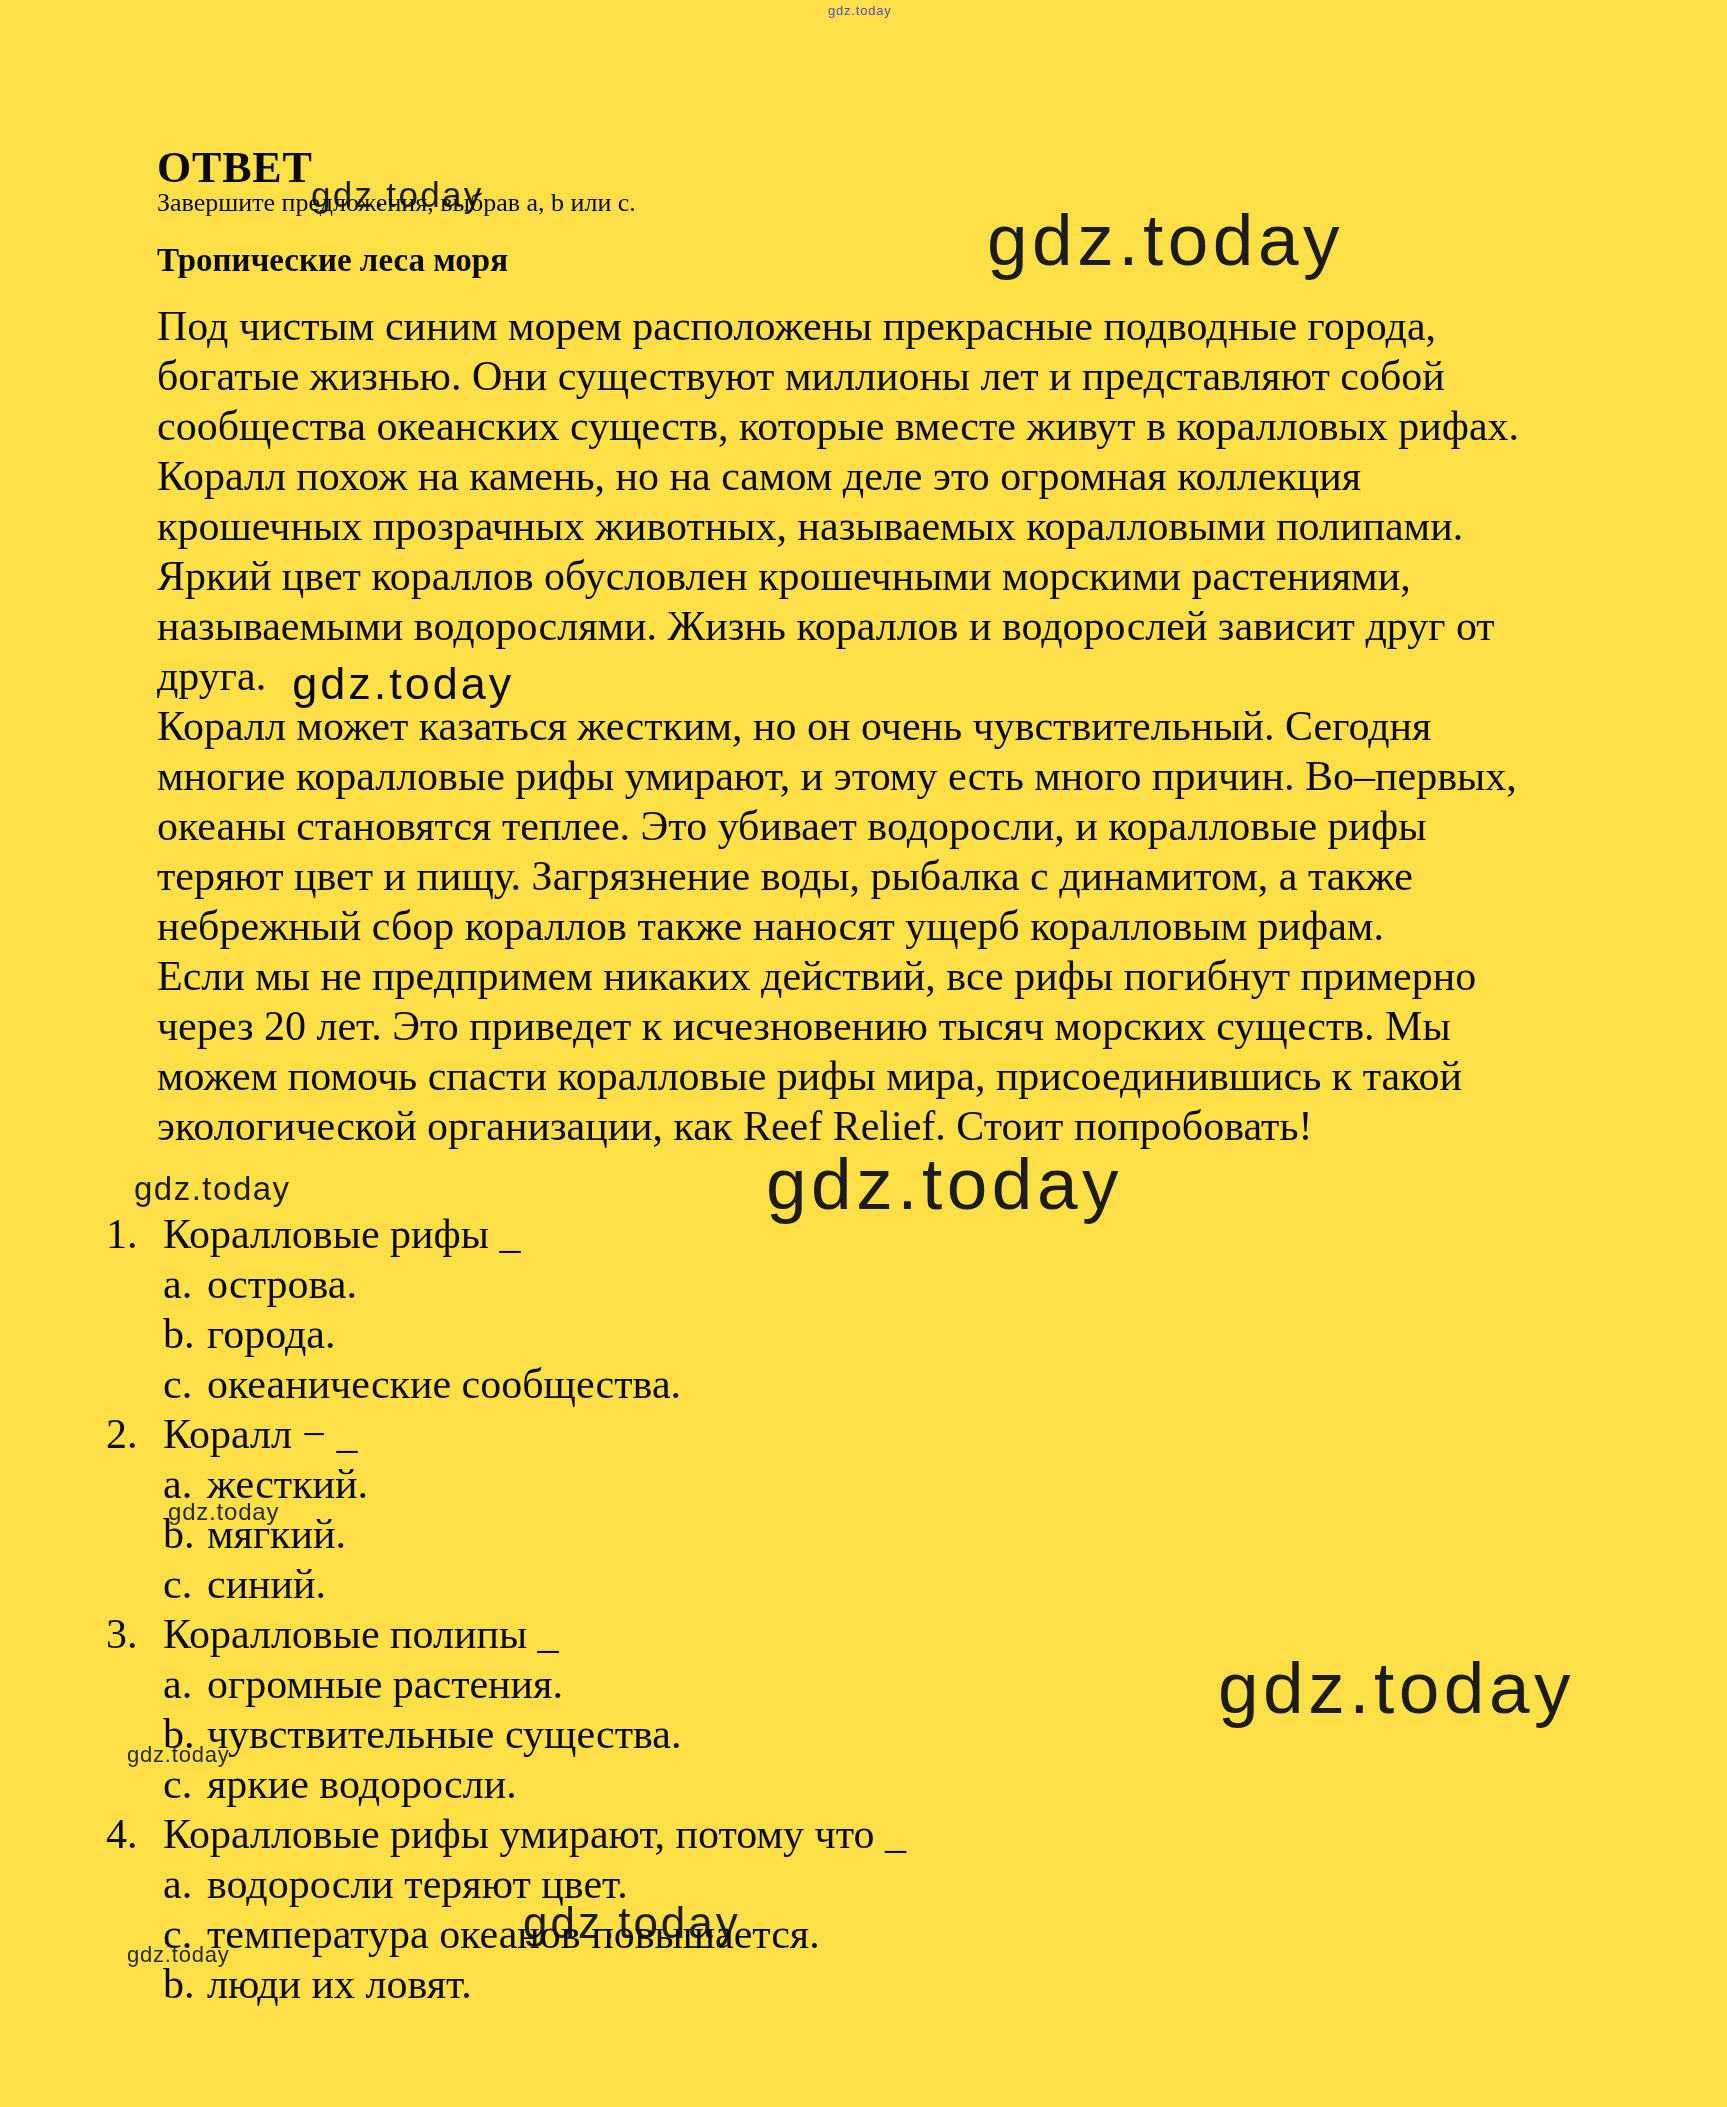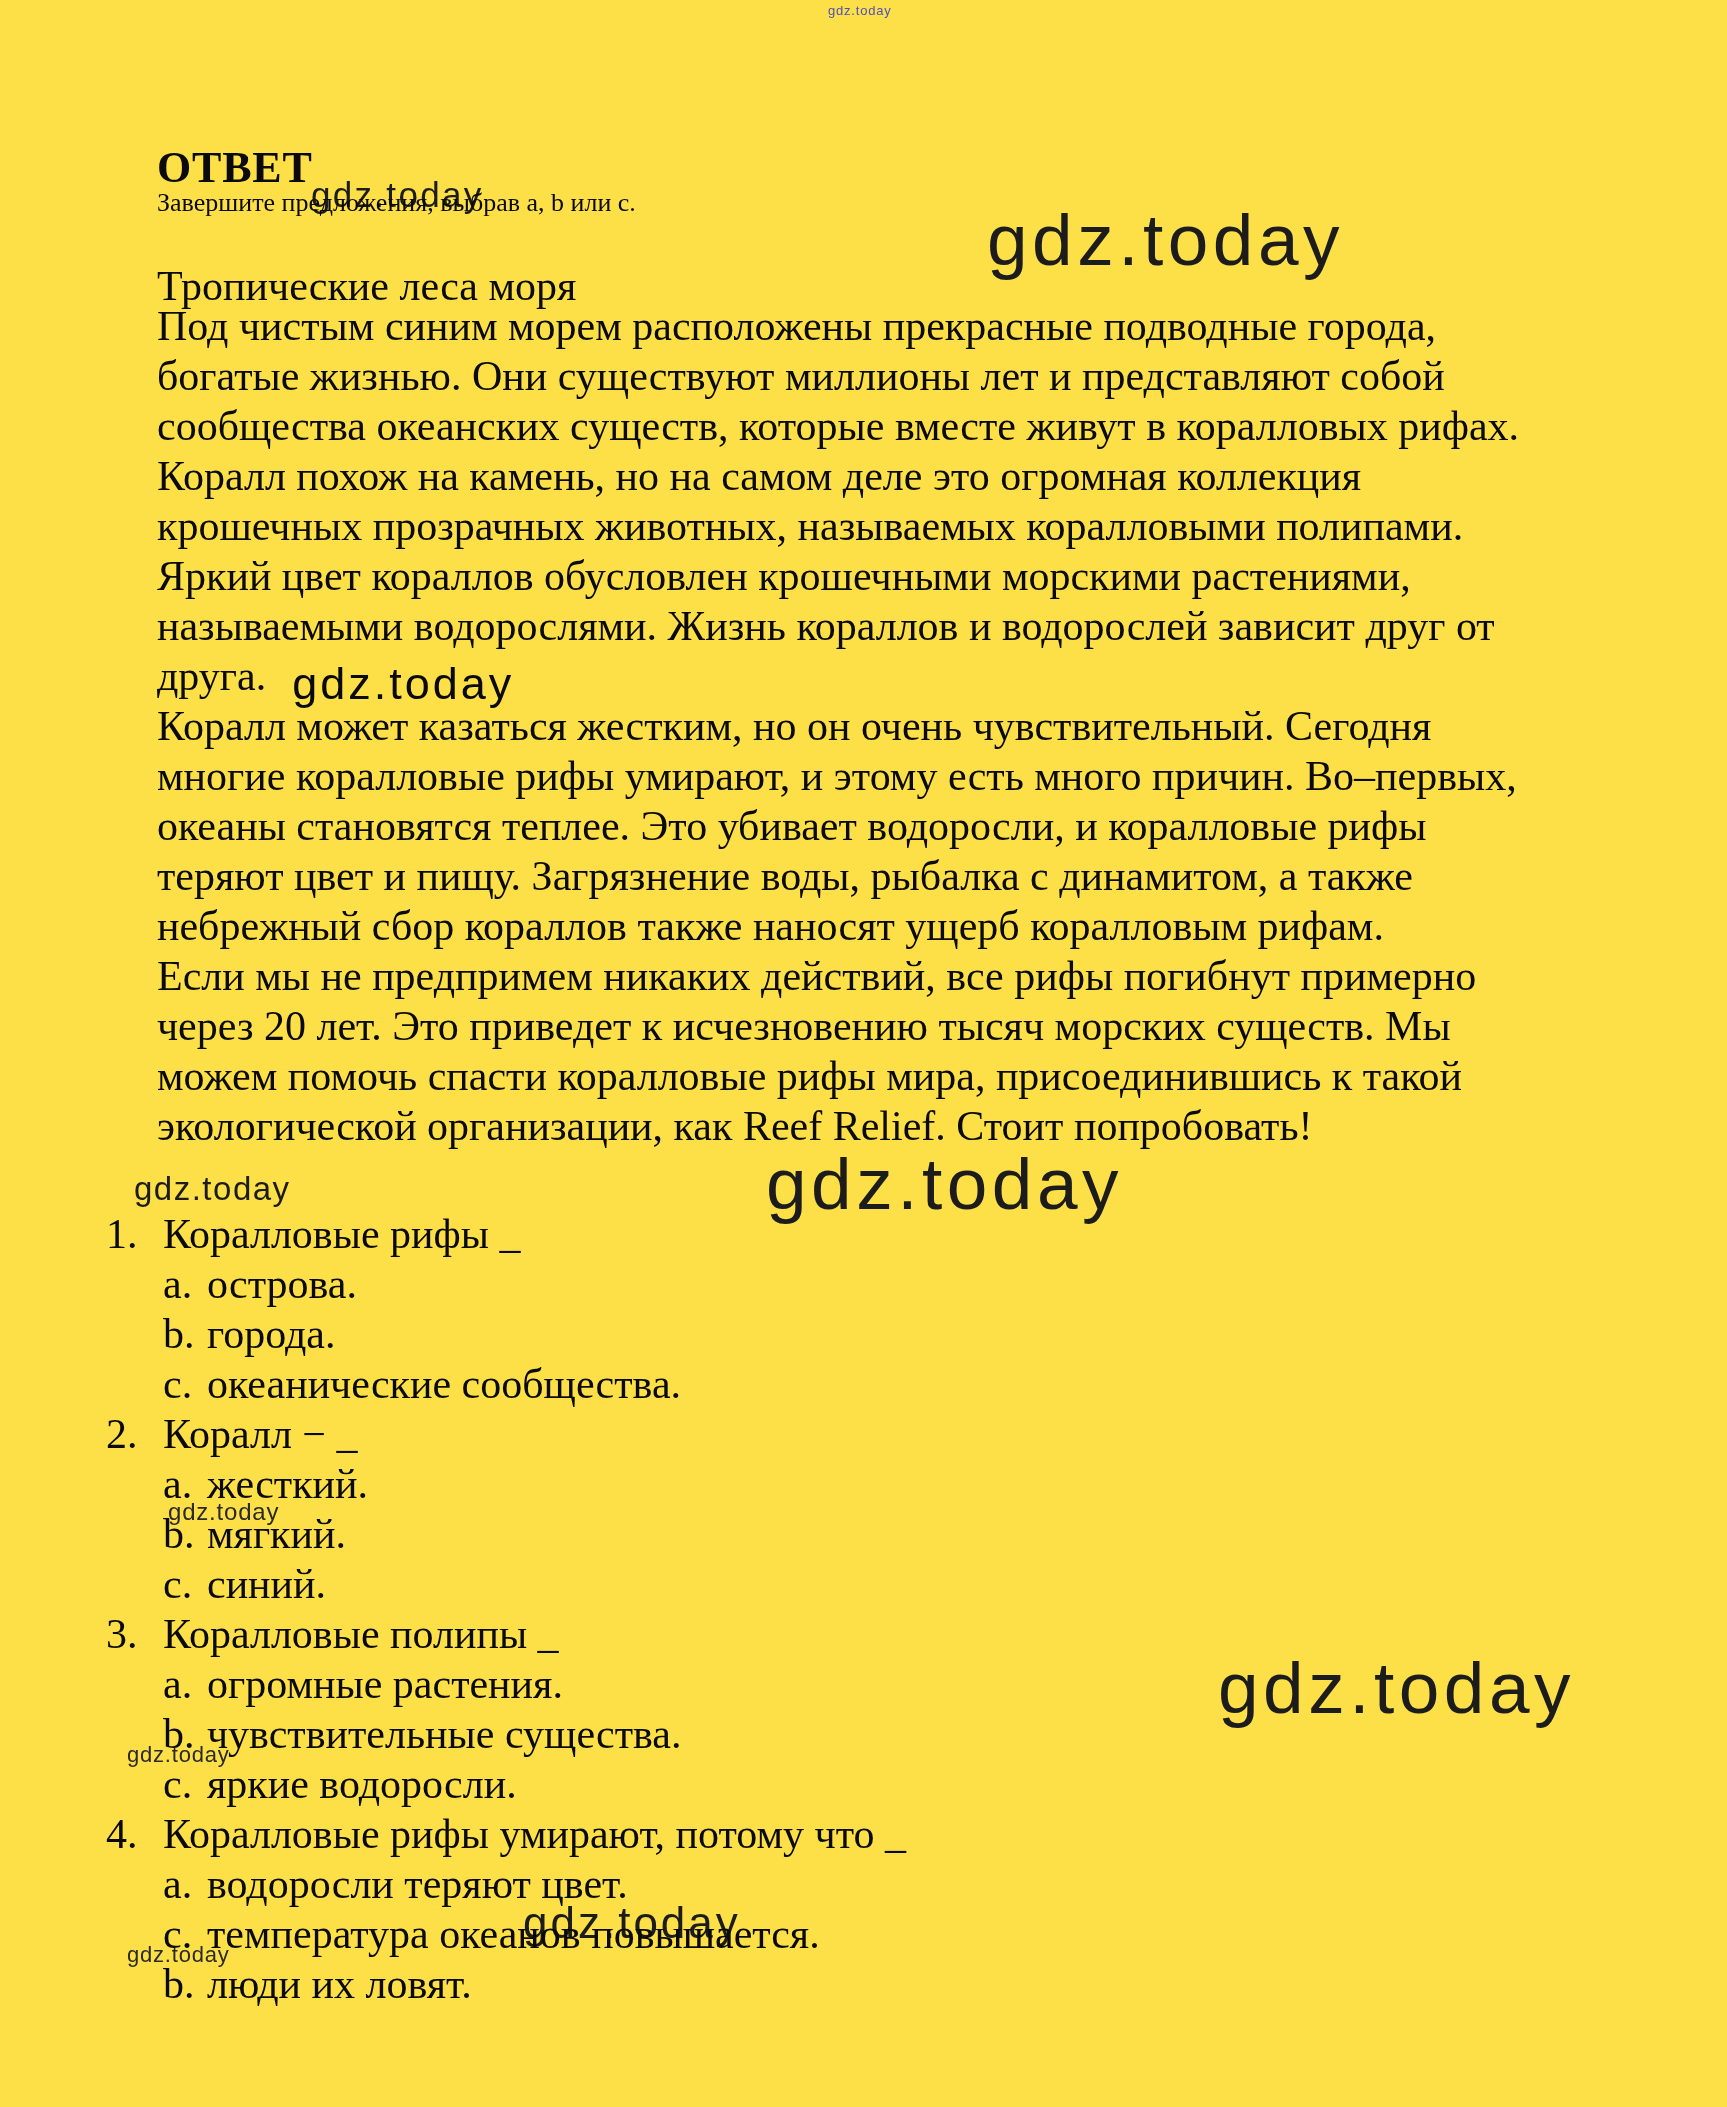--- a/index.html
+++ b/index.html
@@ -35,22 +35,22 @@
   
   .answer-label {
     position: absolute; left: 157px; top: 142px;
     font-size: 44px; font-weight: 700; letter-spacing: 0.8px;
   }
   .instruction {
     position: absolute; left: 157px; top: 188px;
     font-size: 26px;
   }
   .passage-title {
-    position: absolute; left: 157px; top: 262px;
-    font-size: 42px; font-weight: 400;
+    position: absolute; left: 157px; top: 242px;
+    font-size: 33px; font-weight: 700;
   }
   
   .passage {
     position: absolute; left: 157px; top: 301px;
     width: 1481px;
     font-size: 42px;
   }
   .passage .line {
     height: 50px; line-height: 50px;
     white-space: nowrap;

